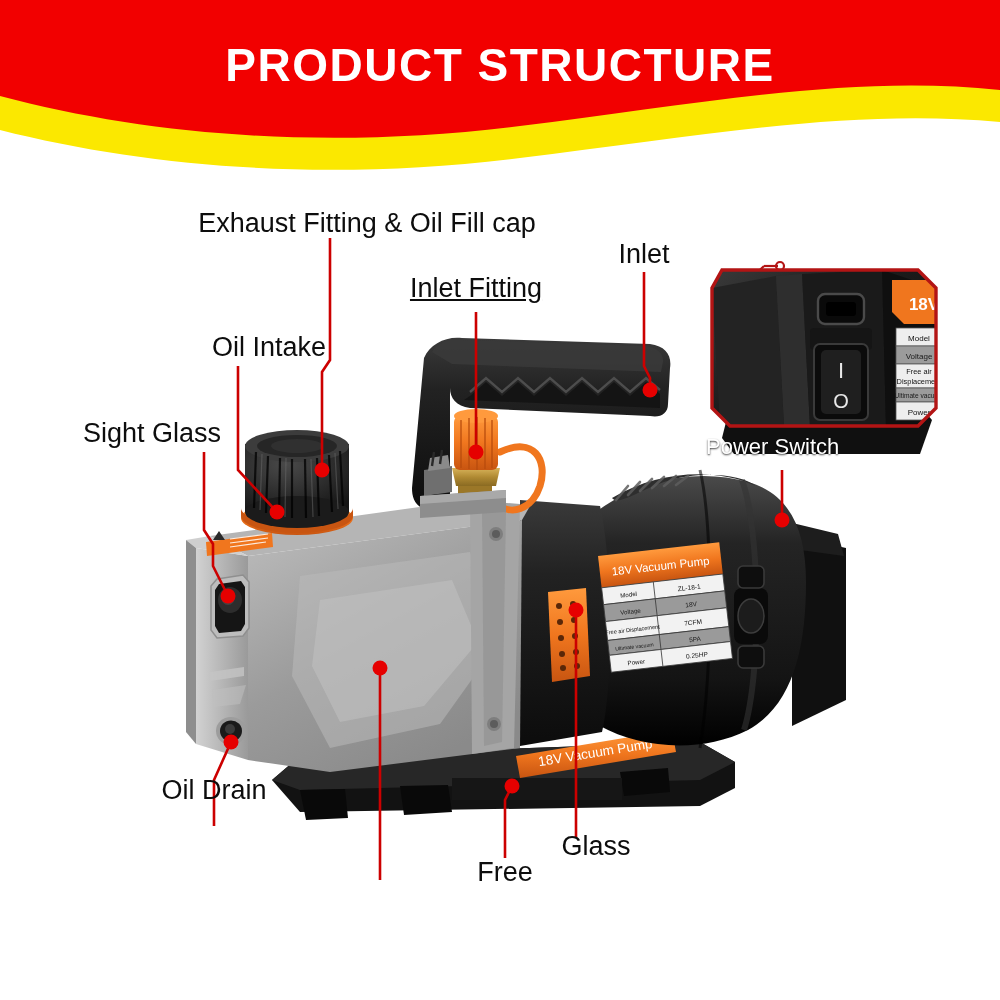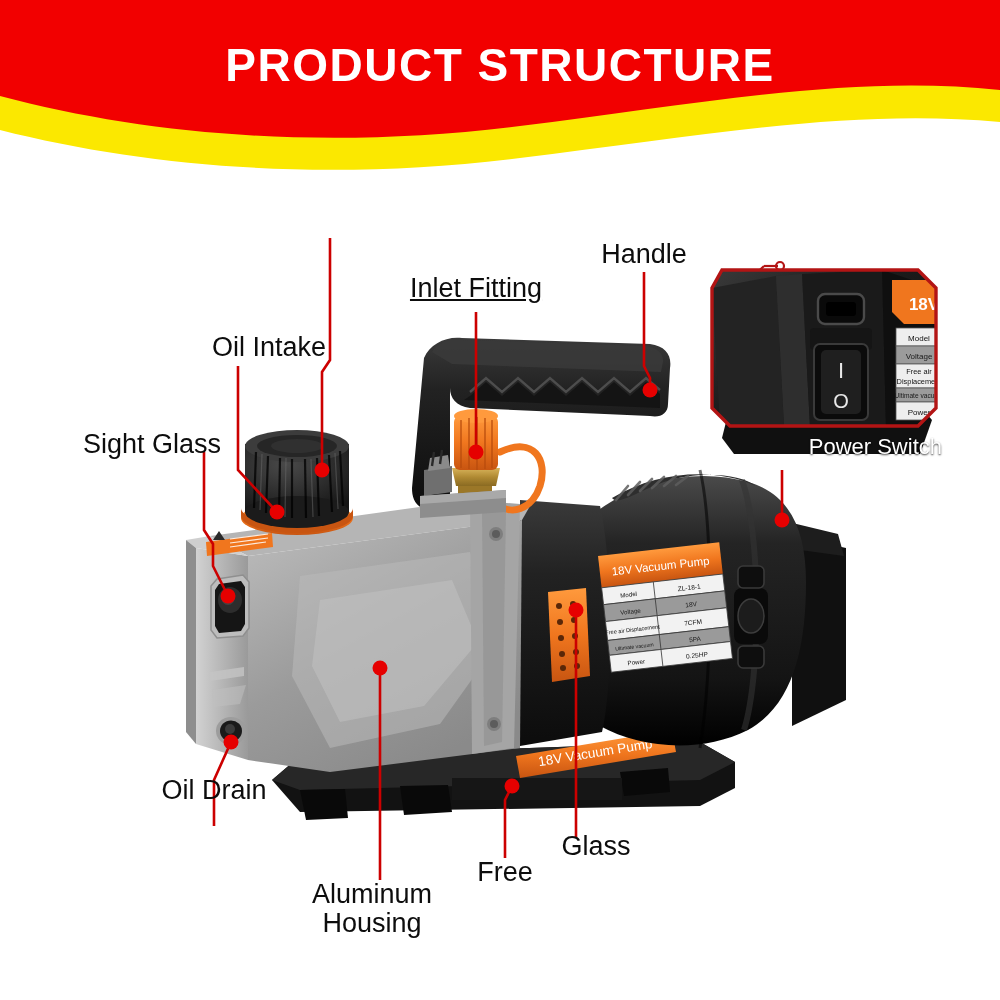--- a/index.html
+++ b/index.html
@@ -25,21 +25,21 @@
     white-space:pre-line;font-family:"Liberation Sans","DejaVu Sans",sans-serif;
   }
   .lbl.c{text-align:center;transform:translateX(-50%);}
 
   
   .leaders{position:absolute;left:0;top:0;width:1000px;height:1000px;pointer-events:none;}
 
   
   .inset{position:absolute;left:706px;top:258px;width:236px;height:205px;}
   .inset-caption{
-    position:absolute;left:0;bottom:3px;width:236px;text-align:right;
+    position:absolute;left:0;bottom:3px;width:236px;text-align:left;
     color:#ffffff;font-size:22px;font-family:"Liberation Sans","DejaVu Sans",sans-serif;
     z-index:6;text-shadow:0 1px 2px rgba(0,0,0,.8);
   }
 
   
   .pump{position:absolute;left:0;top:0;width:1000px;height:1000px;}
 </style>
 </head>
 <body>
 
@@ -341,33 +341,32 @@
       <circle cx="277" cy="512" r="7.5"></circle>
       <circle cx="228" cy="596" r="7.5"></circle>
       <circle cx="231" cy="742" r="7.5"></circle>
       <circle cx="380" cy="668" r="7.5"></circle>
       <circle cx="512" cy="786" r="7.5"></circle>
       <circle cx="576" cy="610" r="7.5"></circle>
       <circle cx="782" cy="520" r="7.5"></circle>
     </g>
   </svg>
 
+  <div class="lbl c" style="left:367px;top:209px;">Exhaust Fitting &amp; Oil Fill cap</div>
 
   <div class="lbl c" style="left:476px;top:274px;text-decoration:underline;">Inlet Fitting</div>
 
-  <div class="lbl c" style="left:644px;top:240px;">Handle</div>
+  <div class="lbl c" style="left:644px;top:240px;">Inlet</div>
 
   <div class="lbl c" style="left:238px;top:333px;margin-left:31px;">Oil Intake</div>
 
-  <div class="lbl c" style="left:152px;top:419px;margin-top:11px;">Sight Glass</div>
+  <div class="lbl c" style="left:152px;top:419px;">Sight Glass</div>
 
   <div class="lbl c" style="left:214px;top:776px;">Oil Drain</div>
 
-  <div class="lbl c" style="left:372px;top:880px;">Aluminum
-Housing</div>
 
   <div class="lbl c" style="left:505px;top:858px;">Free</div>
 
   <div class="lbl c" style="left:596px;top:832px;">Glass</div>
 
   <div class="inset">
     <svg width="236" height="205" viewBox="0 0 236 205" xmlns="http://www.w3.org/2000/svg">
       <defs>
         <clipPath id="insetClip">
           <path d="M16,12 L212,12 L230,30 L230,150 L212,168 L24,168 L6,150 L6,30 Z"></path>

